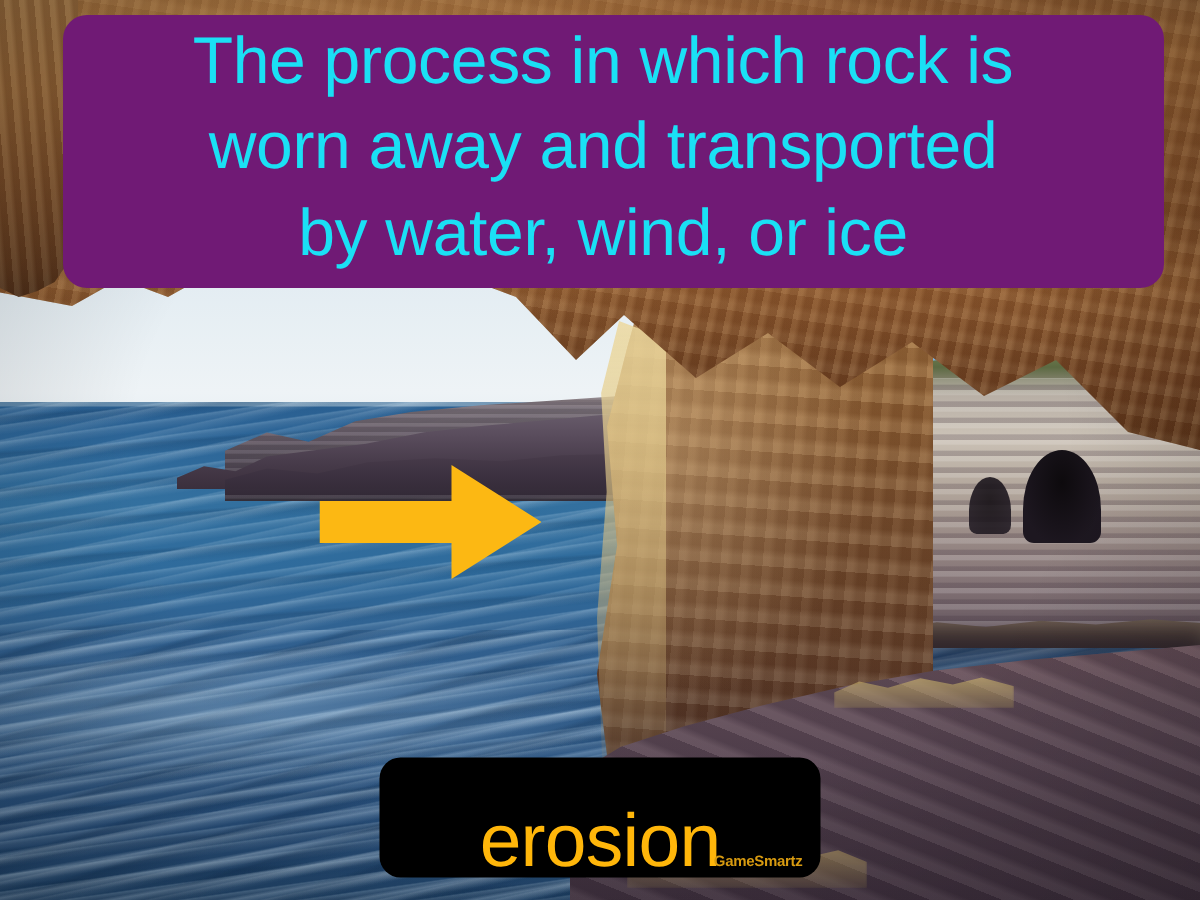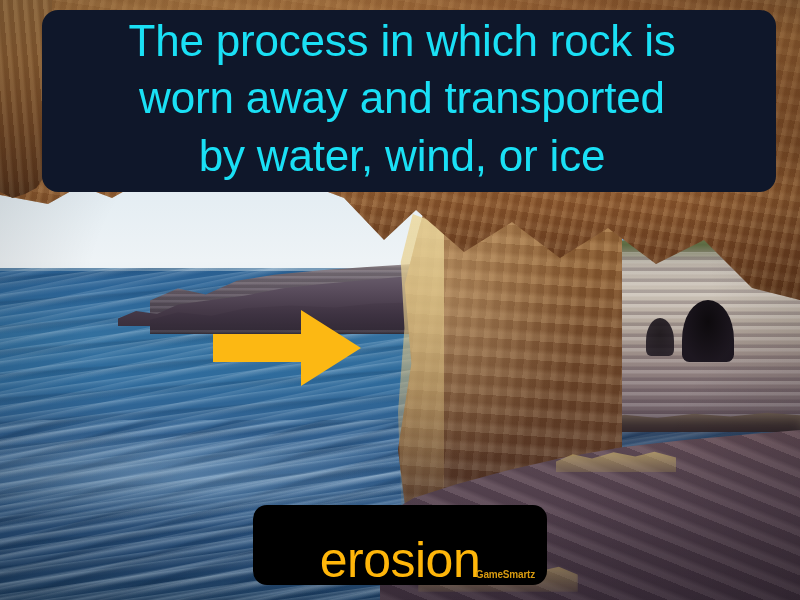--- a/index.html
+++ b/index.html
@@ -302,21 +302,21 @@
     pointer-events: none;
   }
 
   
   .definition-box {
     position: absolute;
     left: 42px;
     top: 10px;
     width: 734px;
     height: 182px;
-    background: #0f172a;
+    background: #701a75;
     border-radius: 16px;
     display: flex;
     align-items: center;
     justify-content: center;
     box-sizing: border-box;
     padding: 2px 14px 8px 0;
   }
   .definition-text {
     color: #1ae0f5;
     font-family: "Liberation Sans", sans-serif;

